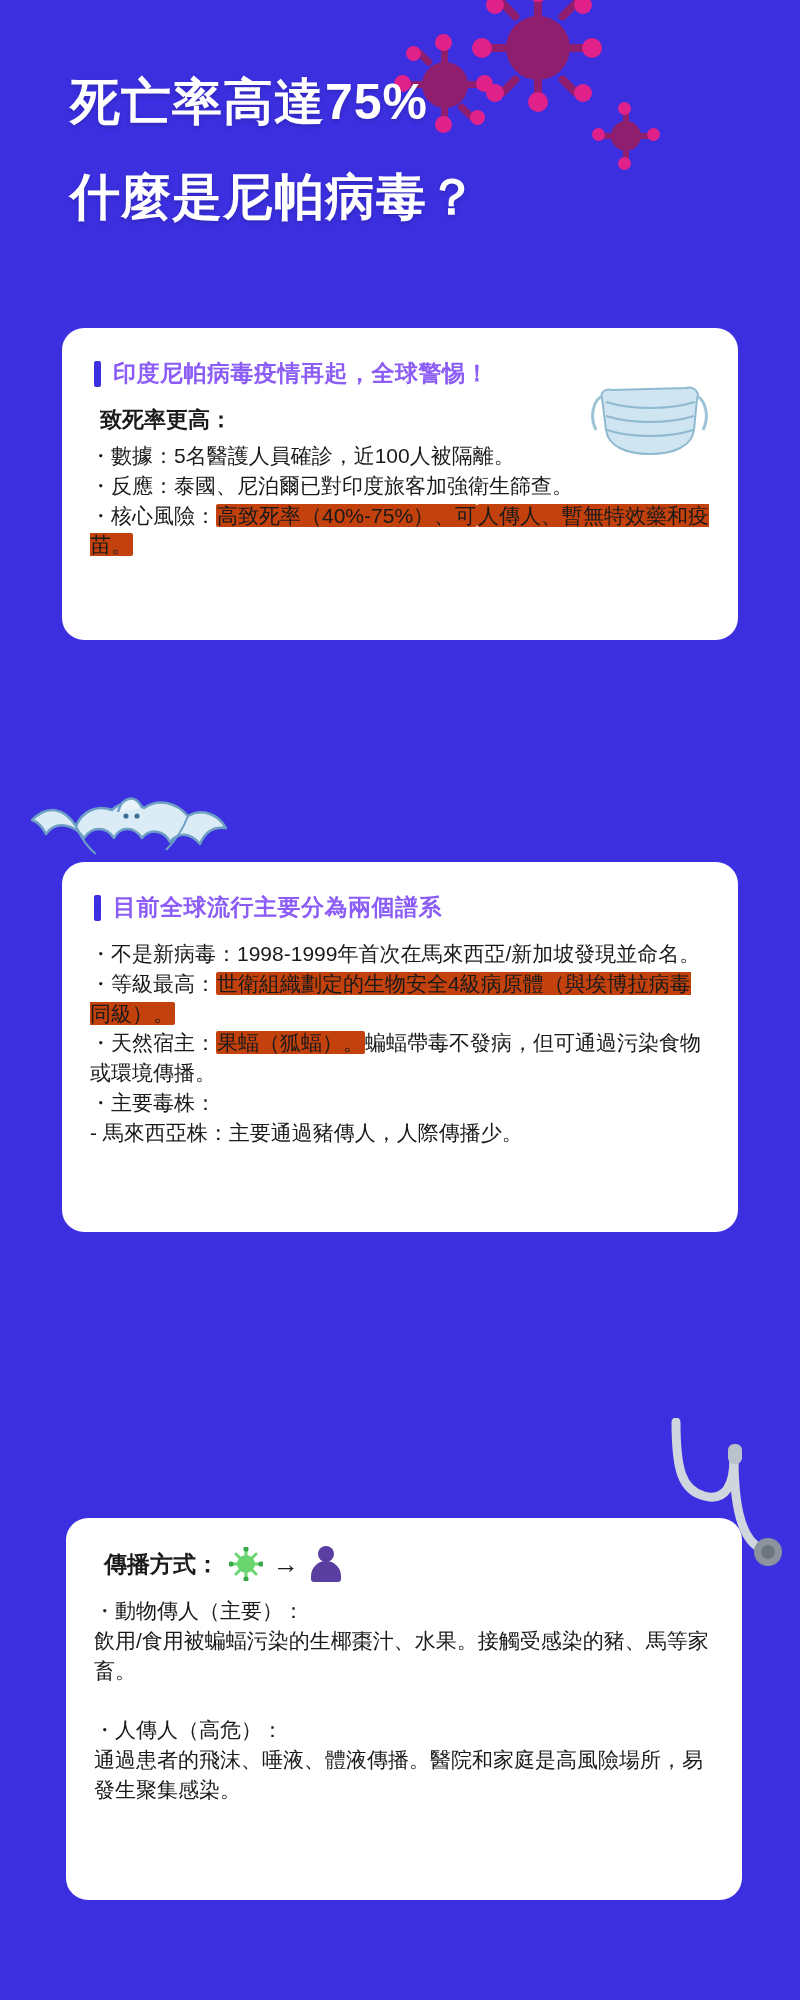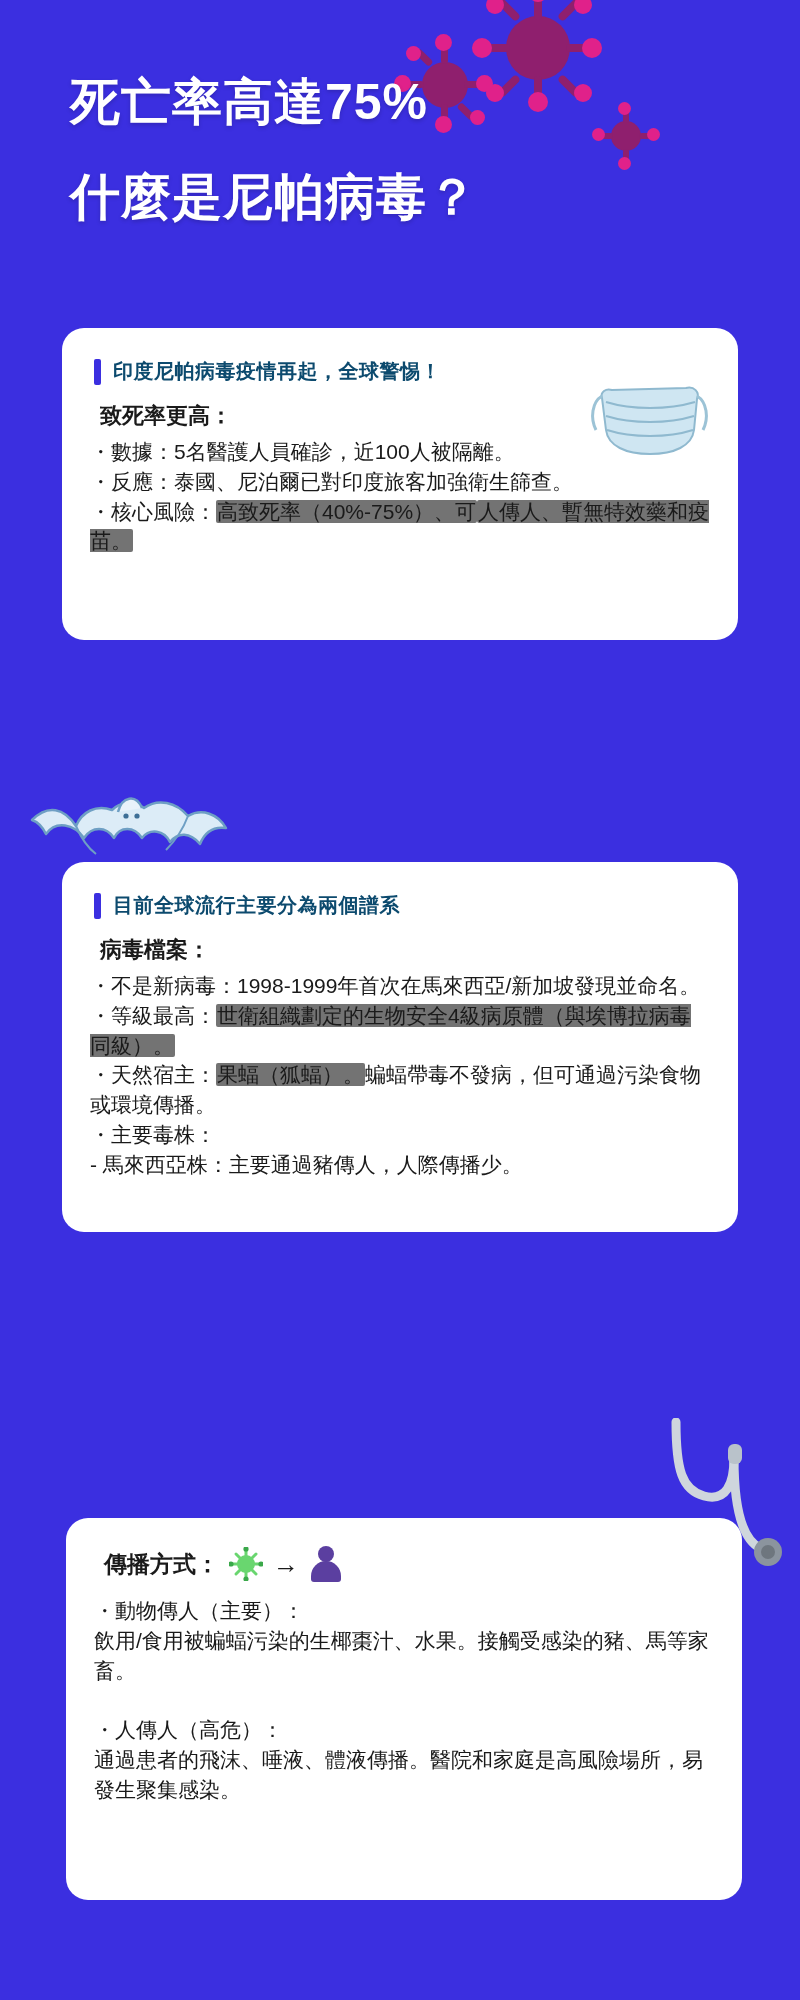--- a/index.html
+++ b/index.html
@@ -91,42 +91,42 @@
     margin: 4px 0 16px 4px;
   }
   .bar {
     width: 7px;
     height: 26px;
     background: #3b2fe0;
     border-radius: 2px;
     flex: none;
   }
   .sec-title span.txt {
-    font-size: 20px;
-    font-weight: bold;
-    color: #0c4a6e;
+    font-size: 23px;
+    font-weight: bold;
+    color: #8b5cf6;
     letter-spacing: 0.5px;
   }
   .sub-title {
     font-size: 22px;
     font-weight: bold;
     color: #1a1a1a;
     margin: 0 0 6px 10px;
   }
   .body-text {
     font-size: 21px;
     line-height: 1.42;
     color: #1a1a1a;
     margin: 0;
   }
   .body-text p {
     margin: 0;
   }
   .hl {
-    background: #737373;
+    background: #c2410c;
     padding: 0 1px;
     border-radius: 2px;
   }
 
   
   .trans-head {
     display: flex;
     align-items: center;
     gap: 10px;
     margin: 2px 0 14px 10px;
@@ -295,21 +295,20 @@
       <path d="M54 44 C60 58 66 66 74 72" fill="none" stroke="#6e9fc4" stroke-width="2"></path>
       <path d="M166 34 C160 50 152 60 144 68" fill="none" stroke="#6e9fc4" stroke-width="2"></path>
     </svg>
   </div>
 
   <div class="card card2">
     <div class="sec-title">
       <div class="bar"></div>
       <span class="txt">目前全球流行主要分為兩個譜系</span>
     </div>
-    <div class="sub-title">病毒檔案：</div>
     <div class="body-text">
       <p>・不是新病毒：1998-1999年首次在馬來西亞/新加坡發現並命名。</p>
       <p><span>・等級最高：</span><span class="hl">世衛組織劃定的生物安全4級病原體（與埃博拉病毒同級）。</span></p>
       <p><span>・天然宿主：</span><span class="hl">果蝠（狐蝠）。</span><span>蝙蝠帶毒不發病，但可通過污染食物或環境傳播。</span></p>
       <p>・主要毒株：</p>
       <p>- 馬來西亞株：主要通過豬傳人，人際傳播少。</p>
     </div>
   </div>
 
   <div class="stetho">

